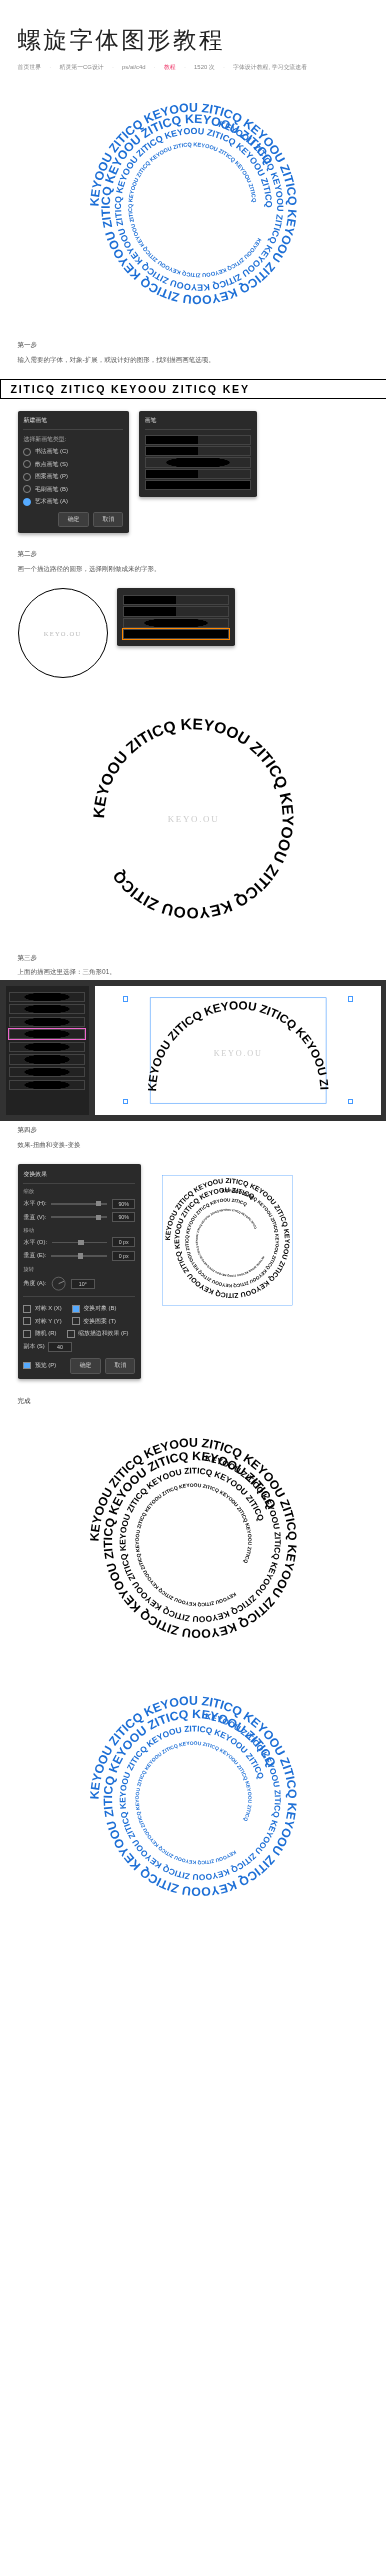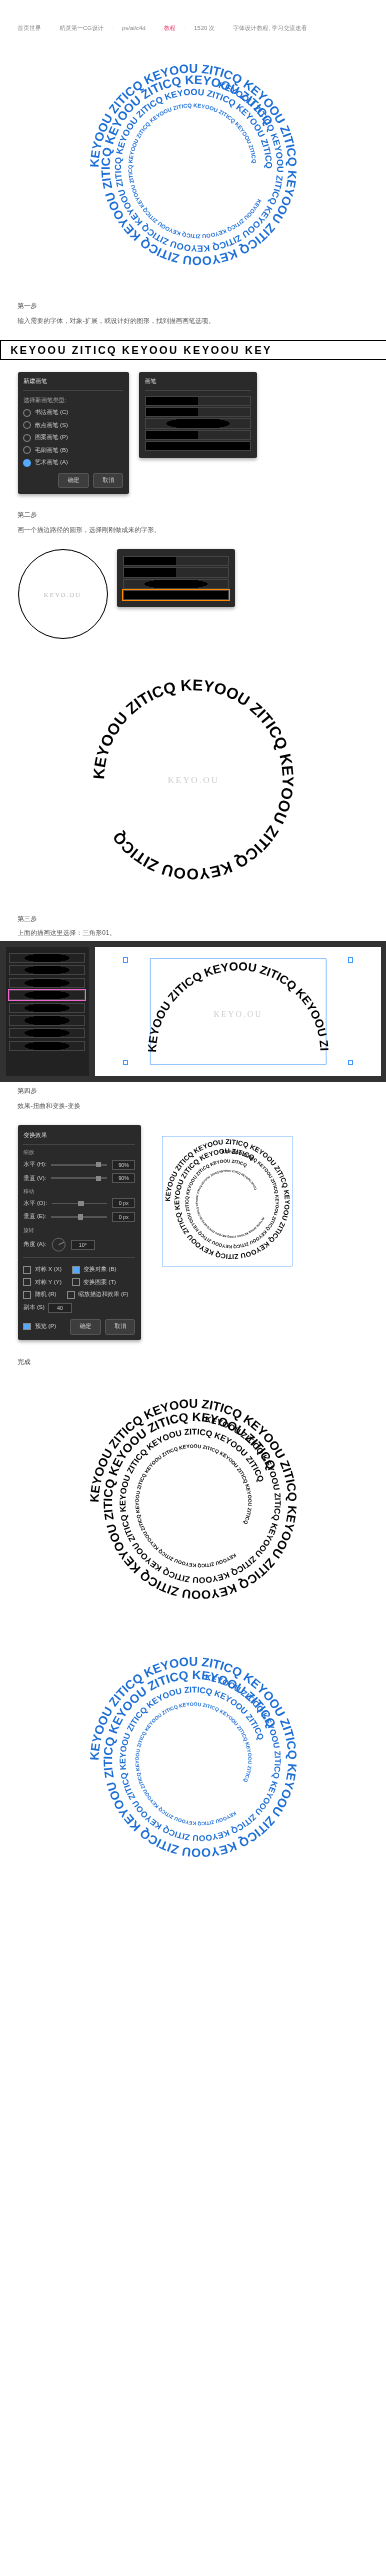--- a/index.html
+++ b/index.html
@@ -40,20 +40,21 @@
   .dist-panel .slider { flex:1; height:1.8px; background:#555; position:relative; }
   .dist-panel .thumb { position:absolute; top:-1.8px; width:5.3px; height:5.3px; background:#888; }
   .dist-panel input.num { width:17.6px; background:#222; border:0.6px solid #555; color:#ccc; font-size:5.3px; text-align:center; }
   .final-caption { font-size:6.5px; color:#333; padding:5.9px 17.6px; }
   .ring-text { font-family: Arial Black, Arial, sans-serif; font-weight:900; }
 </style>
 </head>
 <body>
 
 <div class="title-block">
+  <h1 class="main-title">螺旋字体图形教程</h1>
   <div class="breadcrumb">
     <span>首页世界</span>
       <span class="sep">·</span>
     <span>精灵第一CG设计</span>
       <span class="sep">·</span>
     <span>ps/ai/c4d</span>
       <span class="sep">·</span>
     <span class="pink">教程</span>
       <span class="sep">·</span>
     <span>1520 次</span>
@@ -71,21 +72,21 @@
     <text class="ring-text" fill="#1d6fd6" font-size="16"><textPath href="#sp1" startOffset="30%">KEYOOU ZITICQ KEYOOU ZITICQ KEYOOU ZITICQ KEYOOU ZITICQ KEYOOU ZITICQ KEYOOU ZITICQ KEYOOU ZITICQ KEYOOU ZITICQ</textPath></text>
     <text class="ring-text" fill="#1d6fd6" font-size="10"><textPath href="#sp1" startOffset="55%">KEYOOU ZITICQ KEYOOU ZITICQ KEYOOU ZITICQ KEYOOU ZITICQ KEYOOU ZITICQ KEYOOU ZITICQ KEYOOU ZITICQ KEYOOU ZITICQ</textPath></text>
   </svg>
 </div>
 
 <div class="step-block">
   <div class="step-label">第一步</div>
   <div class="step-desc">输入需要的字体，对象-扩展，或设计好的图形，找到描画画笔选项。</div>
 </div>
 <div style="height:11.8px"></div>
-<div class="ps-strip" style="background:#fff;color:#000;border:0.6px solid #000;margin:0 0 0 0;">KEYOOU ZITICQ KEYOOU KEYOOU KEY</div>
+<div class="ps-strip" style="background:#fff;color:#000;border:0.6px solid #000;margin:0 0 0 0;">ZITICQ ZITICQ KEYOOU ZITICQ KEY</div>
 <div class="ps-row">
   <div class="panel-dark" style="width:100px">
     <div class="panel-title">新建画笔</div>
     <div style="font-size:5.9px;color:#aaa;margin-bottom:3.5px">选择新画笔类型:</div>
     <div class="row">
         <span class="radio"></span>
         <span>书法画笔 (C)</span>
       </div>
     <div class="row">
         <span class="radio"></span>

